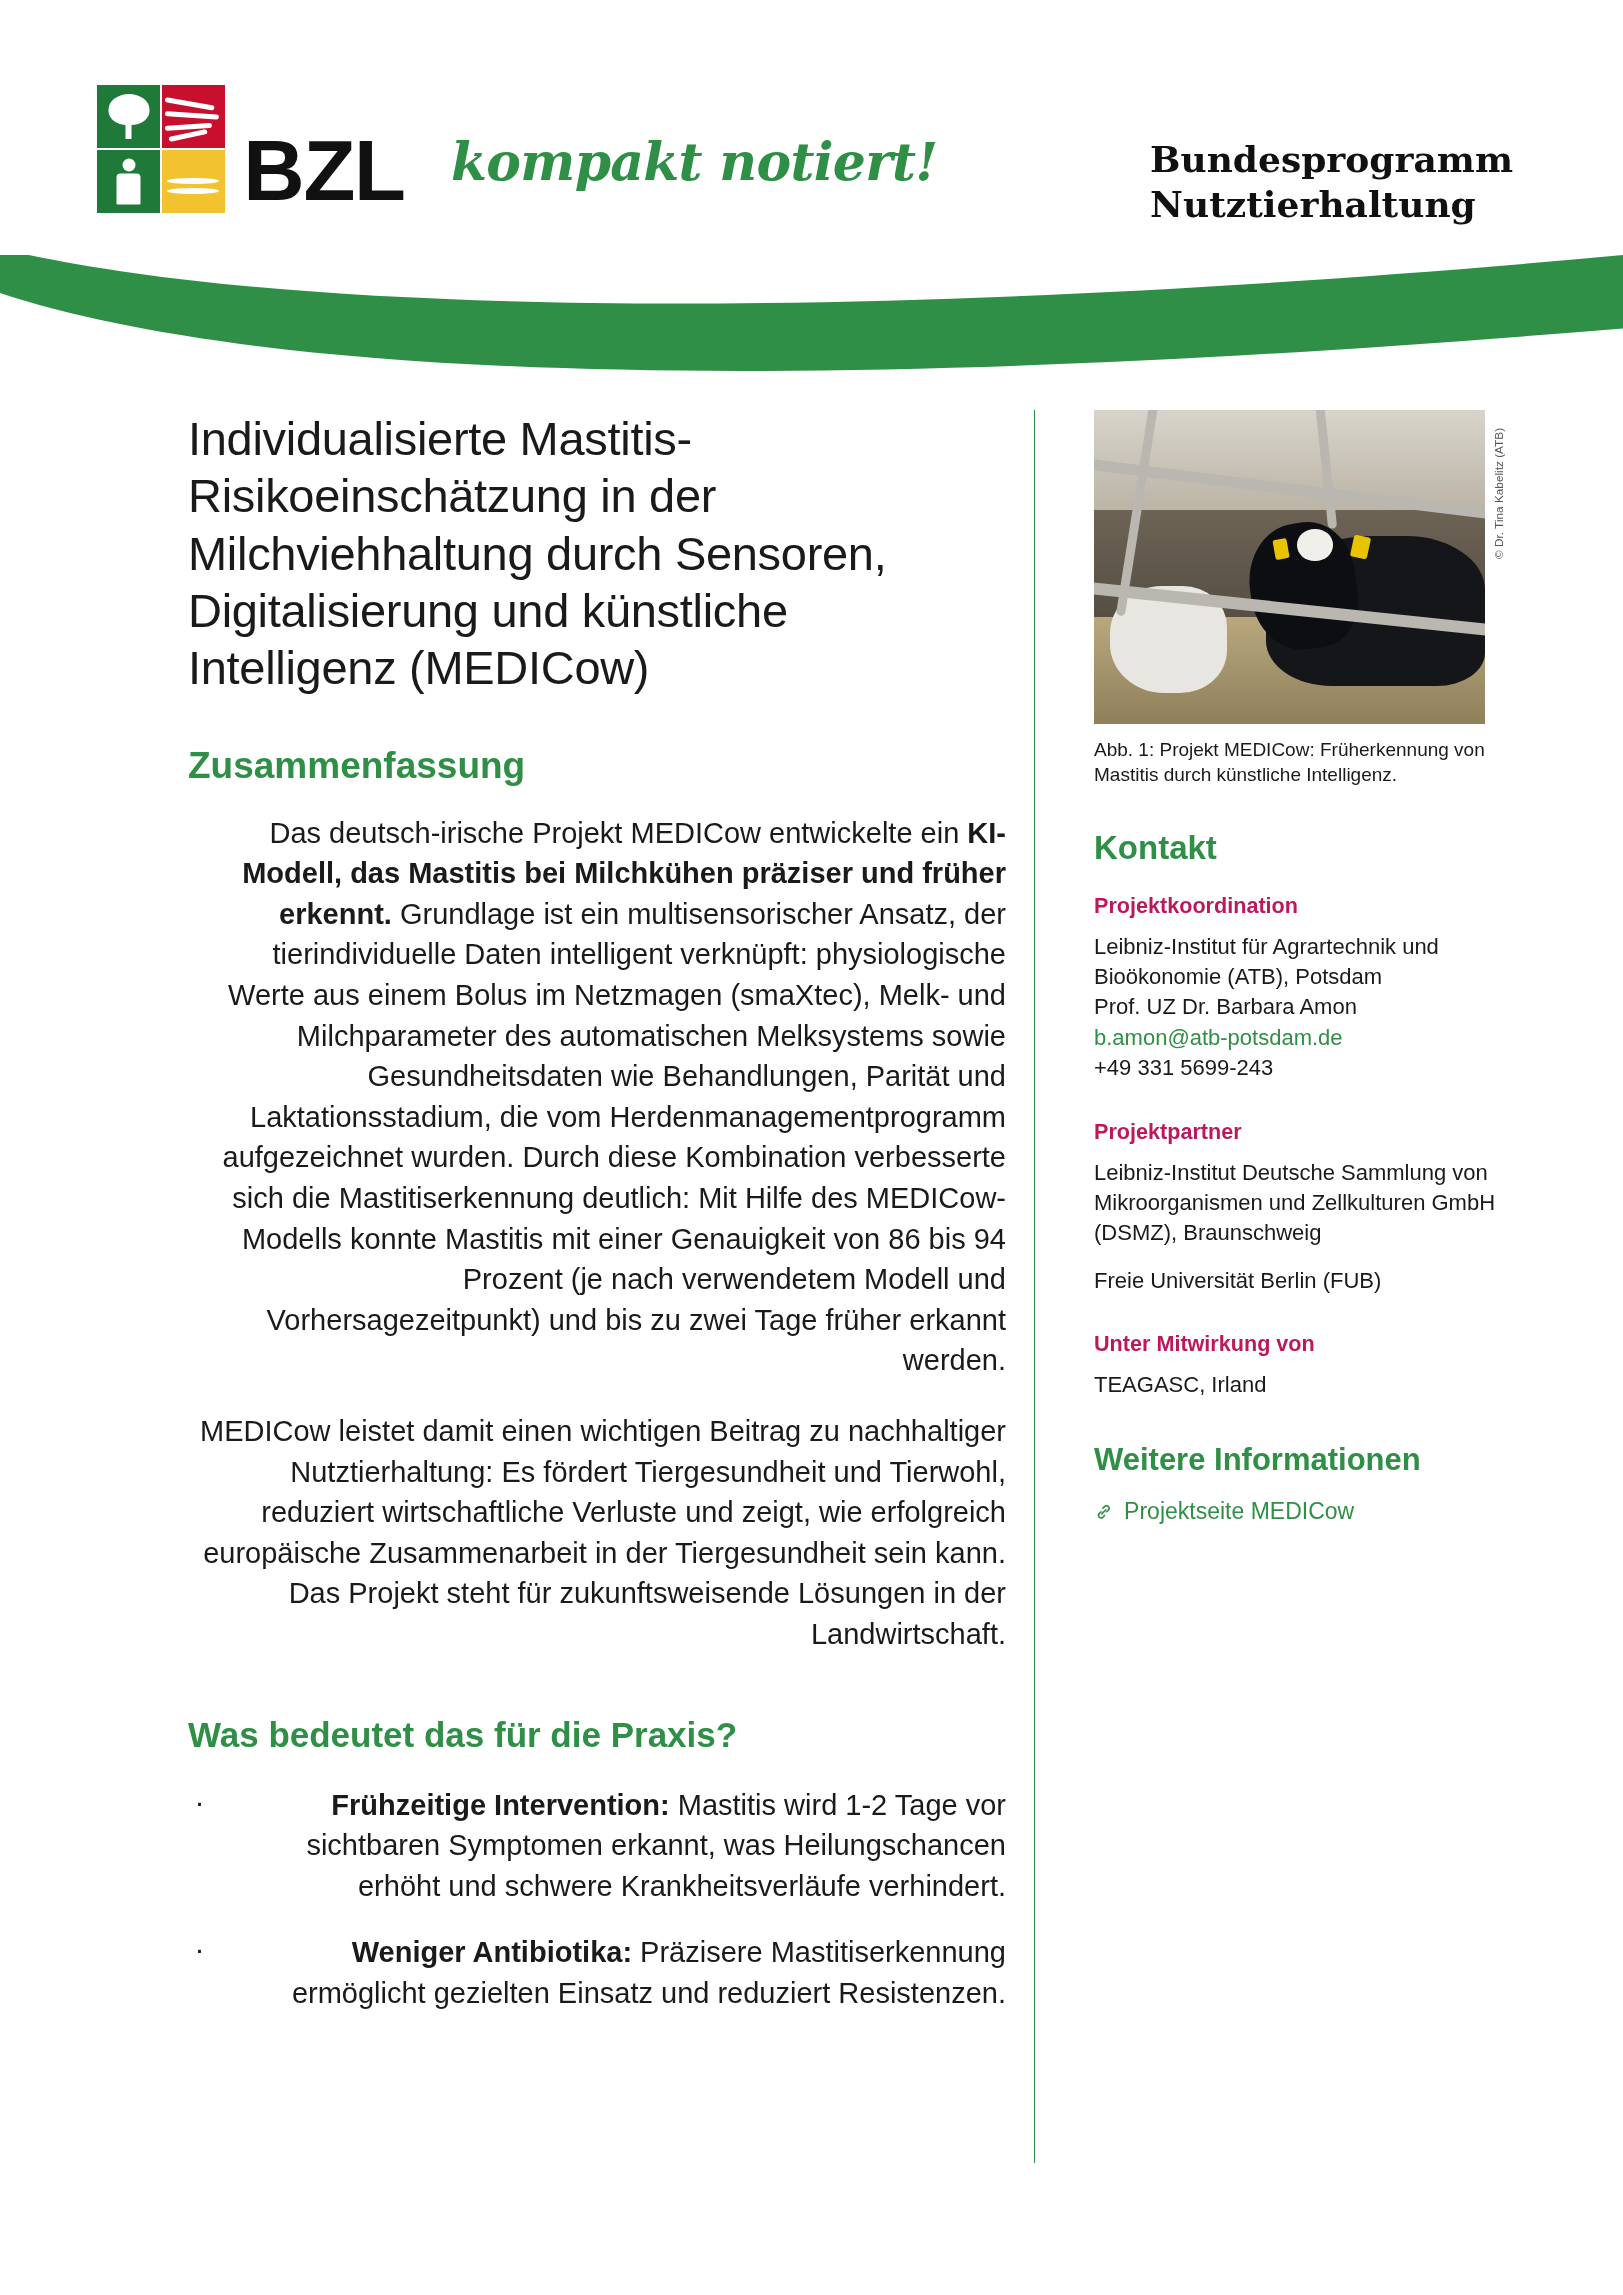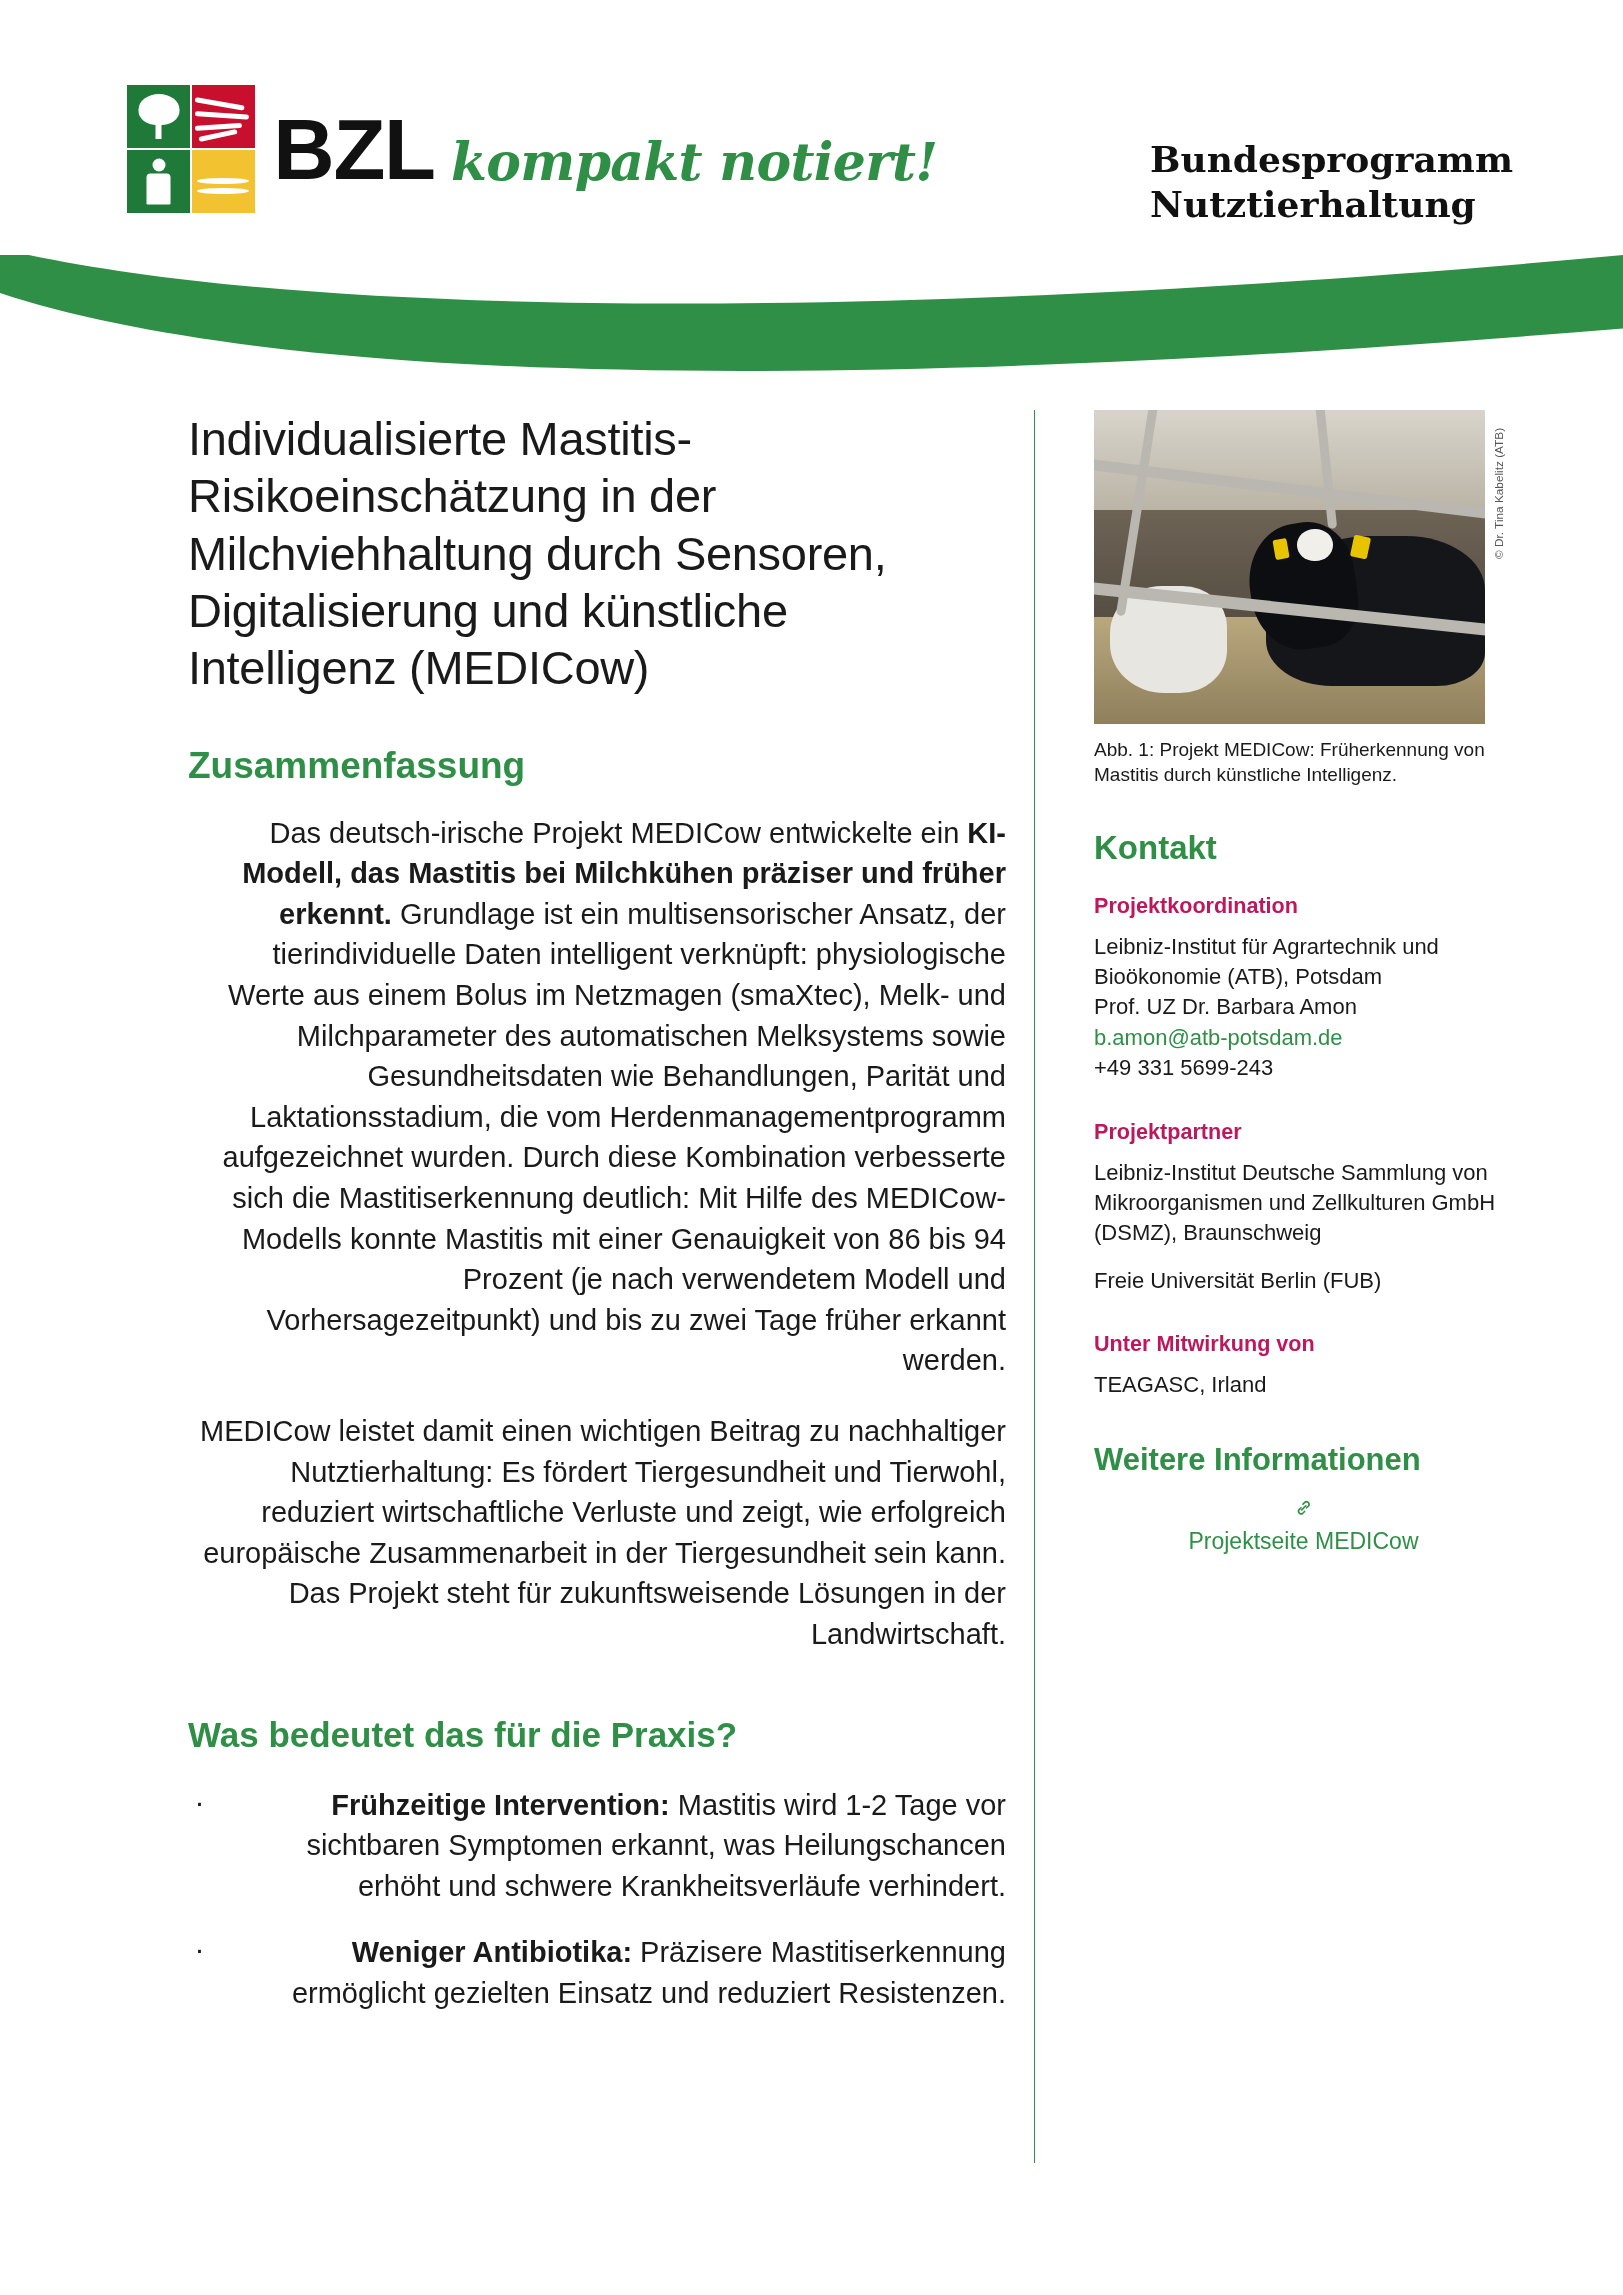--- a/index.html
+++ b/index.html
@@ -15,24 +15,24 @@
   }
 
   
   .header {
     position: relative;
     width: 100%;
     height: 366px;
   }
   .logo-block {
     position: absolute;
-    left: 127px;
+    left: 97px;
     top: 85px;
     display: flex;
-    align-items: center;
+    align-items: flex-end;
   }
   .logo-mark {
     width: 128px;
     height: 128px;
     display: grid;
     grid-template-columns: 1fr 1fr;
     grid-template-rows: 1fr 1fr;
     gap: 2px;
   }
   .lm-cell { position: relative; overflow: hidden; }
@@ -349,21 +349,20 @@
   h2.weitere {
     font-size: 31px;
     font-weight: bold;
     color: #2f8f46;
     margin: 42px 0 19.6px 0;
   }
   .link-row {
     display: flex;
     align-items: center;
     gap: 10.5px;
-    flex-direction: column;
   }
   .link-icon {
     width: 19.6px; height: 19.6px;
     flex: 0 0 auto;
     color: #2f8f46;
   }
   a.projektlink {
     color: #2f8f46;
     text-decoration: none;
     font-size: 23px;

